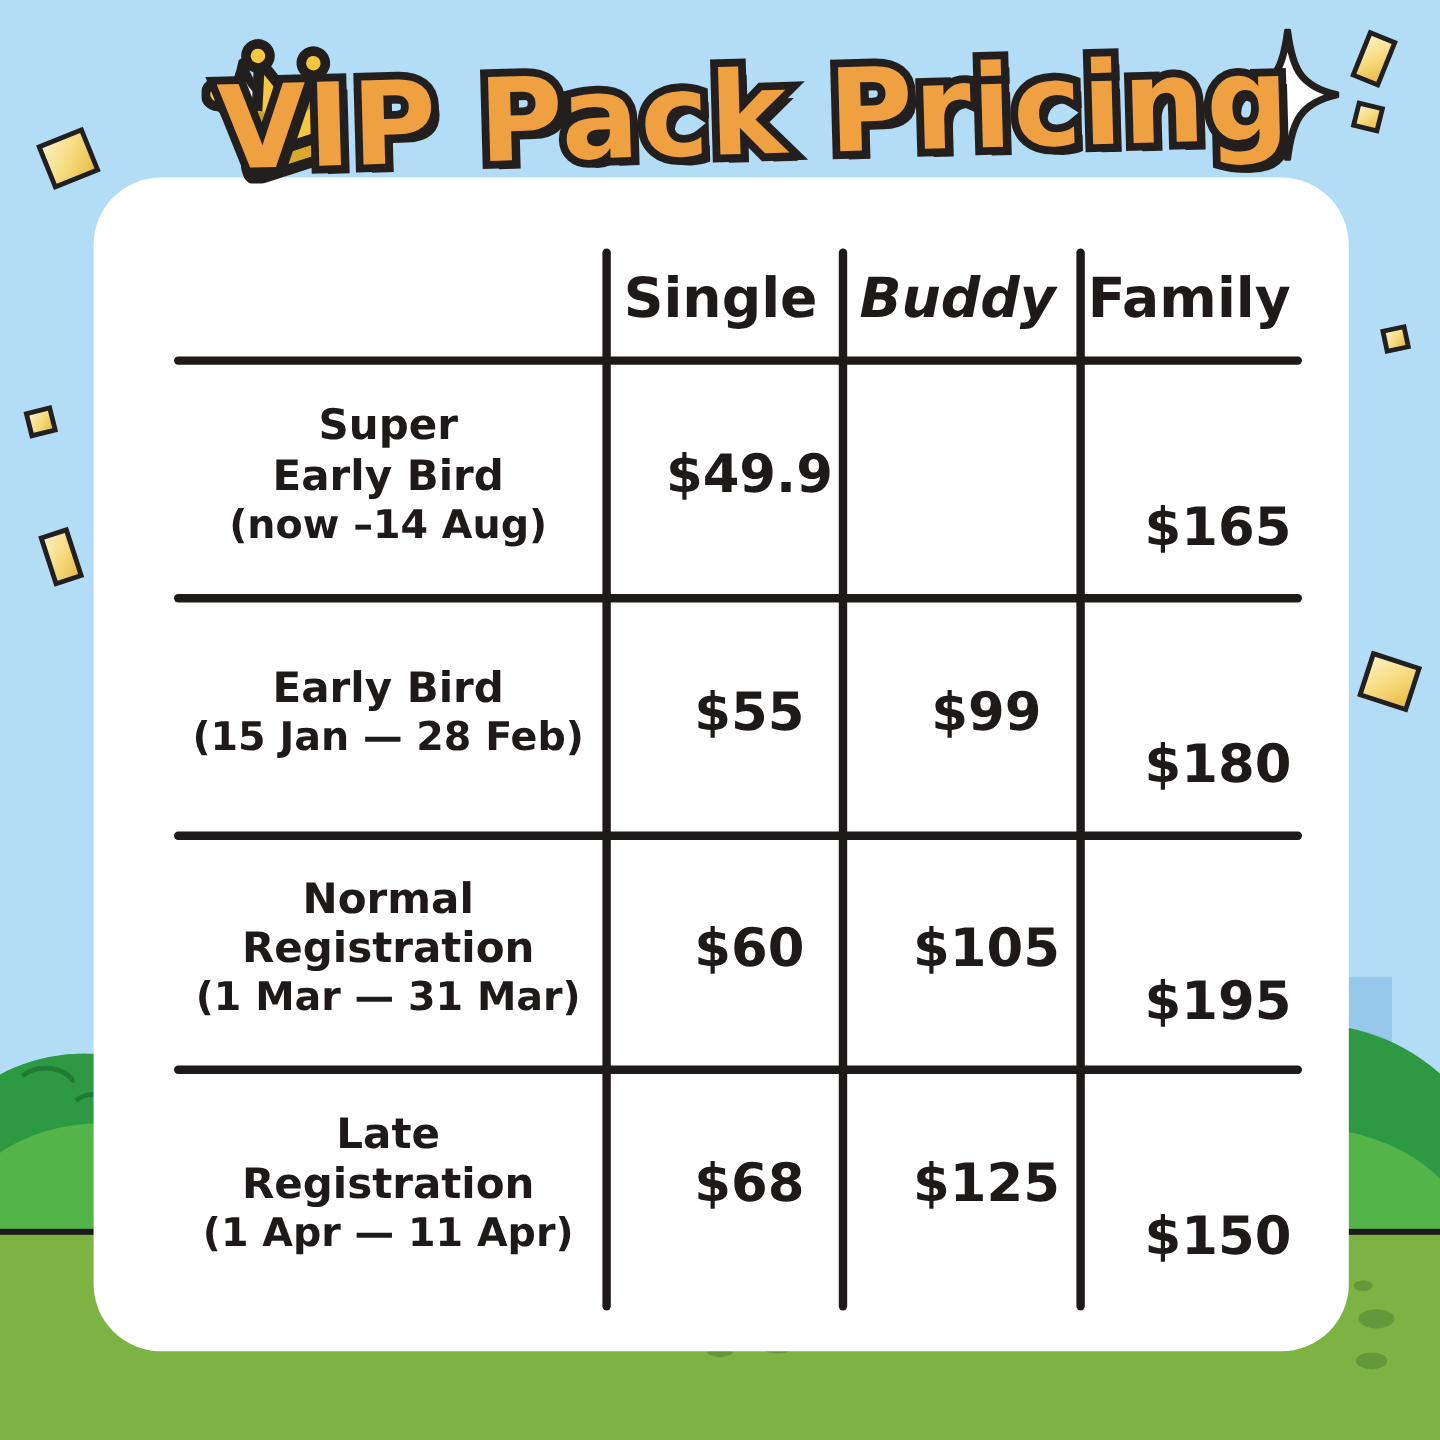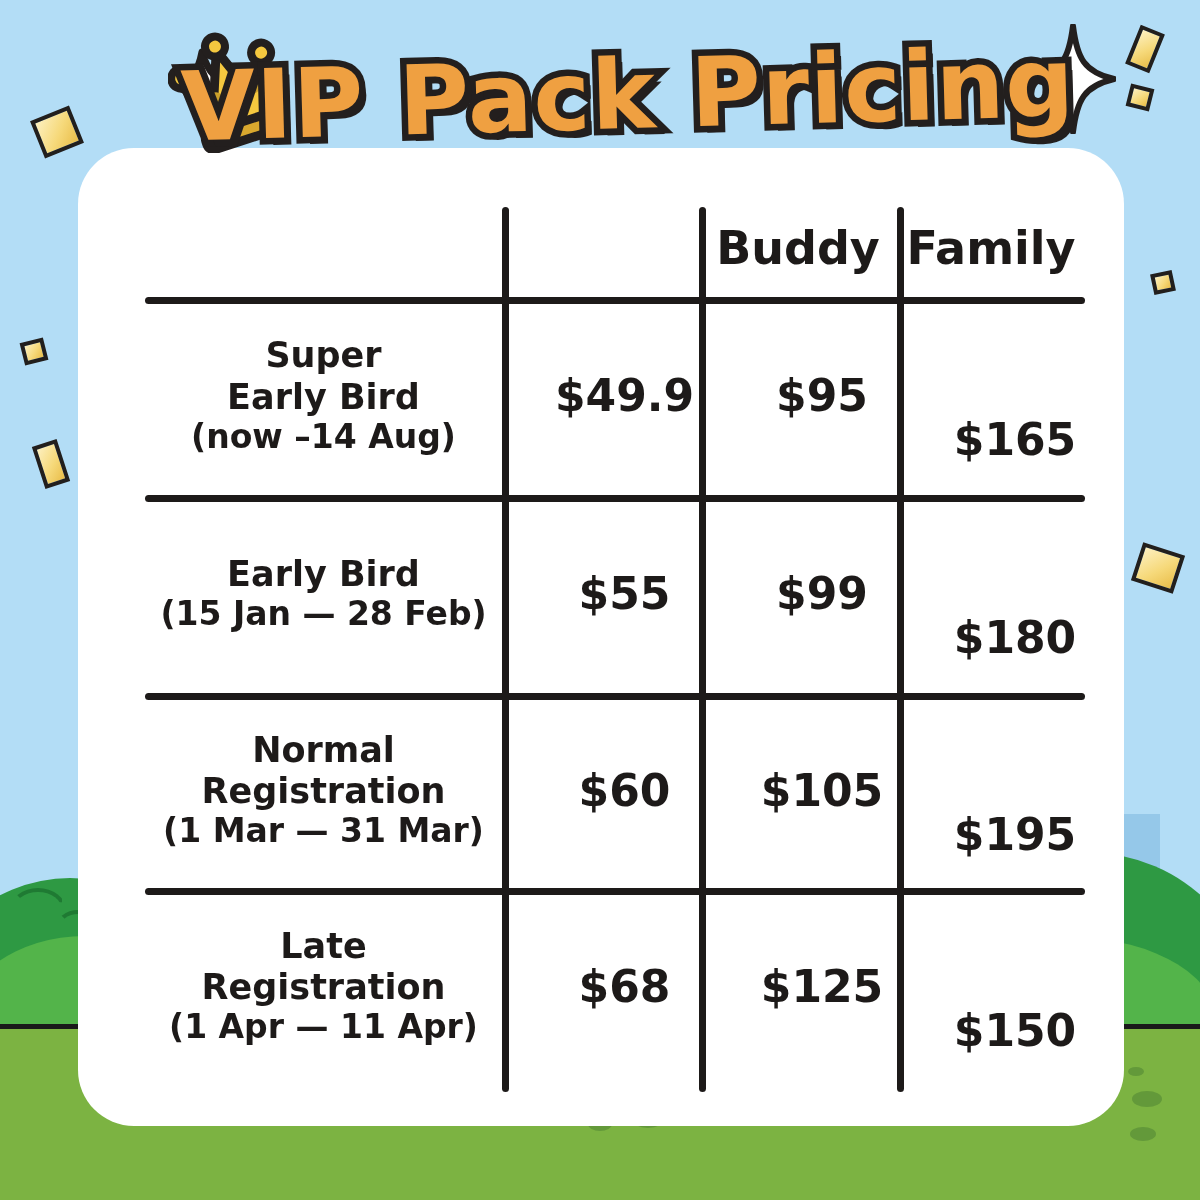--- a/index.html
+++ b/index.html
@@ -169,21 +169,21 @@
     justify-content: center;
     text-align: center;
     color: #1d1a19;
     font-family: "DejaVu Sans", sans-serif;
     font-weight: 900;
     line-height: 1.18;
   }
 
   .head-cell { height: 97px; font-size: 46px; top: 0; }
   .head-cell.s { left: 357px; width: 197px; }
-  .head-cell.b { left: 554px; width: 198px; }
+  .head-cell.b { left: 554px; width: 198px; font-style: italic; }
   .head-cell.f { left: 752px; width: 188px; }
 
   .label-cell {
     left: 0; width: 357px;
     font-size: 35px;
     padding: 0 14px;
     flex-direction: column;
   }
   .label-cell .sub { font-size: 33px; }
 
@@ -264,30 +264,30 @@
 
     <div class="vline c1"></div>
     <div class="vline c2"></div>
     <div class="vline c3"></div>
 
     <div class="hline h0"></div>
     <div class="hline h1"></div>
     <div class="hline h2"></div>
     <div class="hline h3"></div>
 
+    <div class="cell head-cell s">Single</div>
     <div class="cell head-cell b">Buddy</div>
     <div class="cell head-cell f">Family</div>
 
     <div class="cell label-cell r0">
       <span>Super</span>
       <span>Early Bird</span>
       <span class="sub">(now –14 Aug)</span>
     </div>
     <div class="cell price-cell s r0">$49.9</div>
-    <div class="cell price-cell b r0">$95</div>
     <div class="cell price-cell f r0">$165</div>
 
     <div class="cell label-cell r1">
       <span>Early Bird</span>
       <span class="sub">(15 Jan — 28 Feb)</span>
     </div>
     <div class="cell price-cell s r1">$55</div>
     <div class="cell price-cell b r1">$99</div>
     <div class="cell price-cell f r1">$180</div>
 

